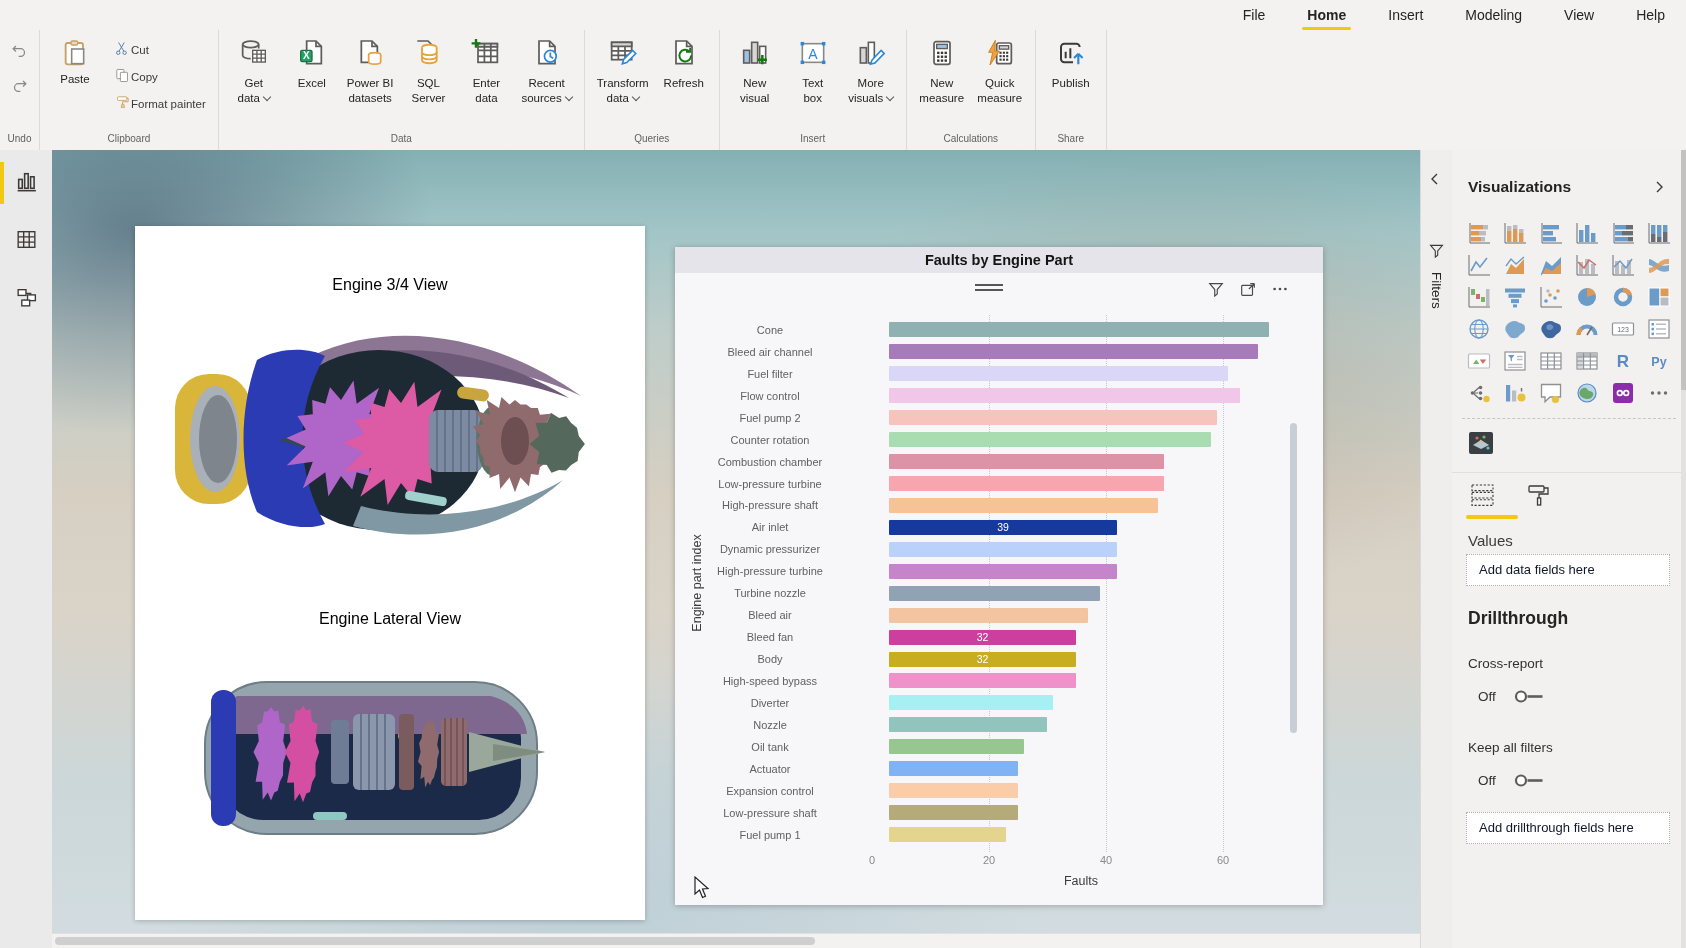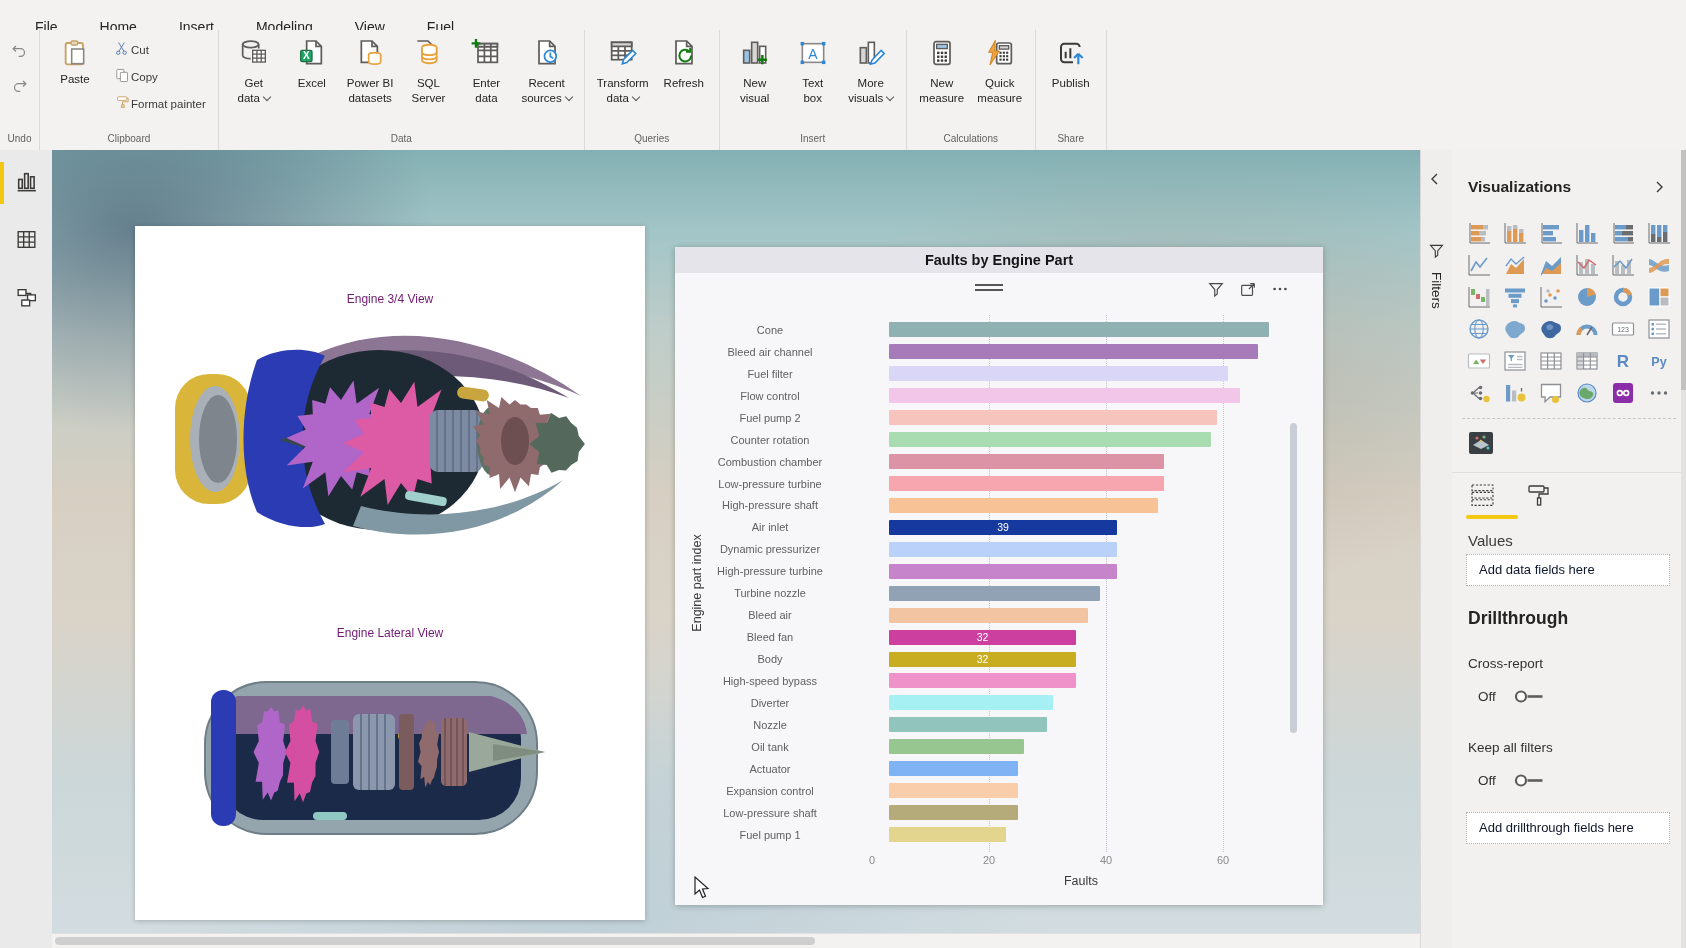--- a/index.html
+++ b/index.html
@@ -1,21 +1,21 @@
 <!DOCTYPE html>
 <html><head>
 <meta charset="utf-8">
 <style>
   html,body{margin:0;padding:0;background:#777;}
   .stage{position:relative;width:1686px;height:948px;overflow:hidden;background:#f3f2f1;
          font-family:"Liberation Sans",sans-serif;color:#252423;}
   
-  .menubar{position:absolute;top:12px;left:0;right:0;height:30px;display:flex;align-items:center;padding-left:14px;}
+  .menubar{position:absolute;top:0;left:0;right:0;height:30px;display:flex;align-items:center;padding-left:14px;justify-content:flex-end;}
   .menu-item{padding:0 21px;font-size:14px;height:30px;line-height:30px;position:relative;cursor:default;}
-  .menu-item.active{font-weight:400;}
+  .menu-item.active{font-weight:700;}
   .menu-item.active::after{content:"";position:absolute;left:16px;right:16px;bottom:0;height:3px;background:#f2c811;border-radius:2px;}
   
   .ribbon{position:absolute;top:30px;left:0;right:0;height:120px;background:#f3f2f1;border-bottom:1px solid #e1dfdd;display:flex;}
   .rb-group{display:flex;flex-direction:column;border-right:1px solid #dcdad8;padding:2px 6px 0;}
   .rb-content{flex:1;display:flex;align-items:flex-start;}
   .rb-group-label{height:19px;font-size:10px;color:#616161;text-align:center;line-height:16px;white-space:nowrap;}
   .rb-bigbtn{display:flex;flex-direction:column;align-items:center;padding:5px 6px 0;min-width:46px;border-radius:2px;cursor:default;}
   .rb-bigbtn svg{width:32px;height:32px;margin-bottom:3px;}
   .rb-line{font-size:11.5px;color:#252423;line-height:14.5px;white-space:nowrap;text-align:center;}
   .chev{display:inline-block;width:5px;height:5px;border-right:1.3px solid #555;border-bottom:1.3px solid #555;transform:rotate(45deg);margin-left:4px;margin-bottom:2px;}
@@ -32,21 +32,21 @@
   .rail-item.active::before{content:"";position:absolute;left:0;top:4px;bottom:4px;width:4px;background:#f2c811;}
   
   .canvas{position:absolute;left:52px;top:150px;width:1368px;bottom:0;overflow:hidden;
     background:
       radial-gradient(430px 290px at 6% 10%, rgba(62,82,104,.6), rgba(62,82,104,0) 70%),
       radial-gradient(520px 320px at 82% 28%, rgba(156,144,126,.35), rgba(156,144,126,0) 70%),
       radial-gradient(600px 300px at 40% 95%, rgba(170,195,205,.5), rgba(170,195,205,0) 75%),
       linear-gradient(180deg,#84b0b3 0%,#a2c5c7 10%,#bfcdc9 23%,#d6cfc2 43%,#dad3c8 58%,#ccd7d9 79%,#d3dde1 100%);}
   .card{position:absolute;background:#fff;box-shadow:0 1px 5px rgba(0,0,0,.22);}
   #engine-card{left:83px;top:76px;width:510px;height:694px;}
-  .ecard-title{position:absolute;left:0;right:0;text-align:center;font-size:12px;font-weight:500;color:#701a75;margin-top:16px;}
+  .ecard-title{position:absolute;left:0;right:0;text-align:center;font-size:16px;font-weight:500;color:#000000;}
   #chart-card{left:623px;top:97px;width:648px;height:658px;box-shadow:0 1px 6px rgba(0,0,0,.25);}
   .chart-header{height:26px;background:#e5e4ea;display:flex;align-items:center;justify-content:center;
                 font-size:14.5px;font-weight:700;color:#141414;}
   .chart-body{position:absolute;top:26px;left:0;right:0;bottom:0;background:#f7f7fa;}
   .drag-handle{position:absolute;top:11px;left:300px;width:28px;}
   .drag-handle div{border-top:2px solid #555;margin-bottom:3px;}
   .chart-tools{position:absolute;top:7px;right:34px;display:flex;gap:14px;align-items:center;}
   .chart-tools svg{width:18px;height:18px;}
   .plot{position:absolute;top:46px;left:0;right:0;height:527px;}
   .gridline{position:absolute;top:-4px;bottom:-6px;width:0;border-left:1px dotted #c6c6d2;}
@@ -100,21 +100,21 @@
 <body>
 
 <div class="stage">
 
   <div class="menubar" id="menu-items">
       <div class="menu-item">File</div>
       <div class="menu-item active">Home</div>
       <div class="menu-item">Insert</div>
       <div class="menu-item">Modeling</div>
       <div class="menu-item">View</div>
-      <div class="menu-item">Fuel</div>
+      <div class="menu-item">Help</div>
     </div>
 
   <div class="ribbon" id="ribbon-groups">
       <div class="rb-group">
         <div class="rb-content undo-col">
           <div class="rb-small-iconbtn"><svg viewBox="0 0 24 24">
               <g fill="none" stroke="#8a8886" stroke-width="1.6">
                 <path d="M7.5 5 4 8.5 7.5 12"></path>
                 <path d="M4 8.5h9.5a4.8 4.8 0 0 1 0 9.6H11"></path>
               </g>

